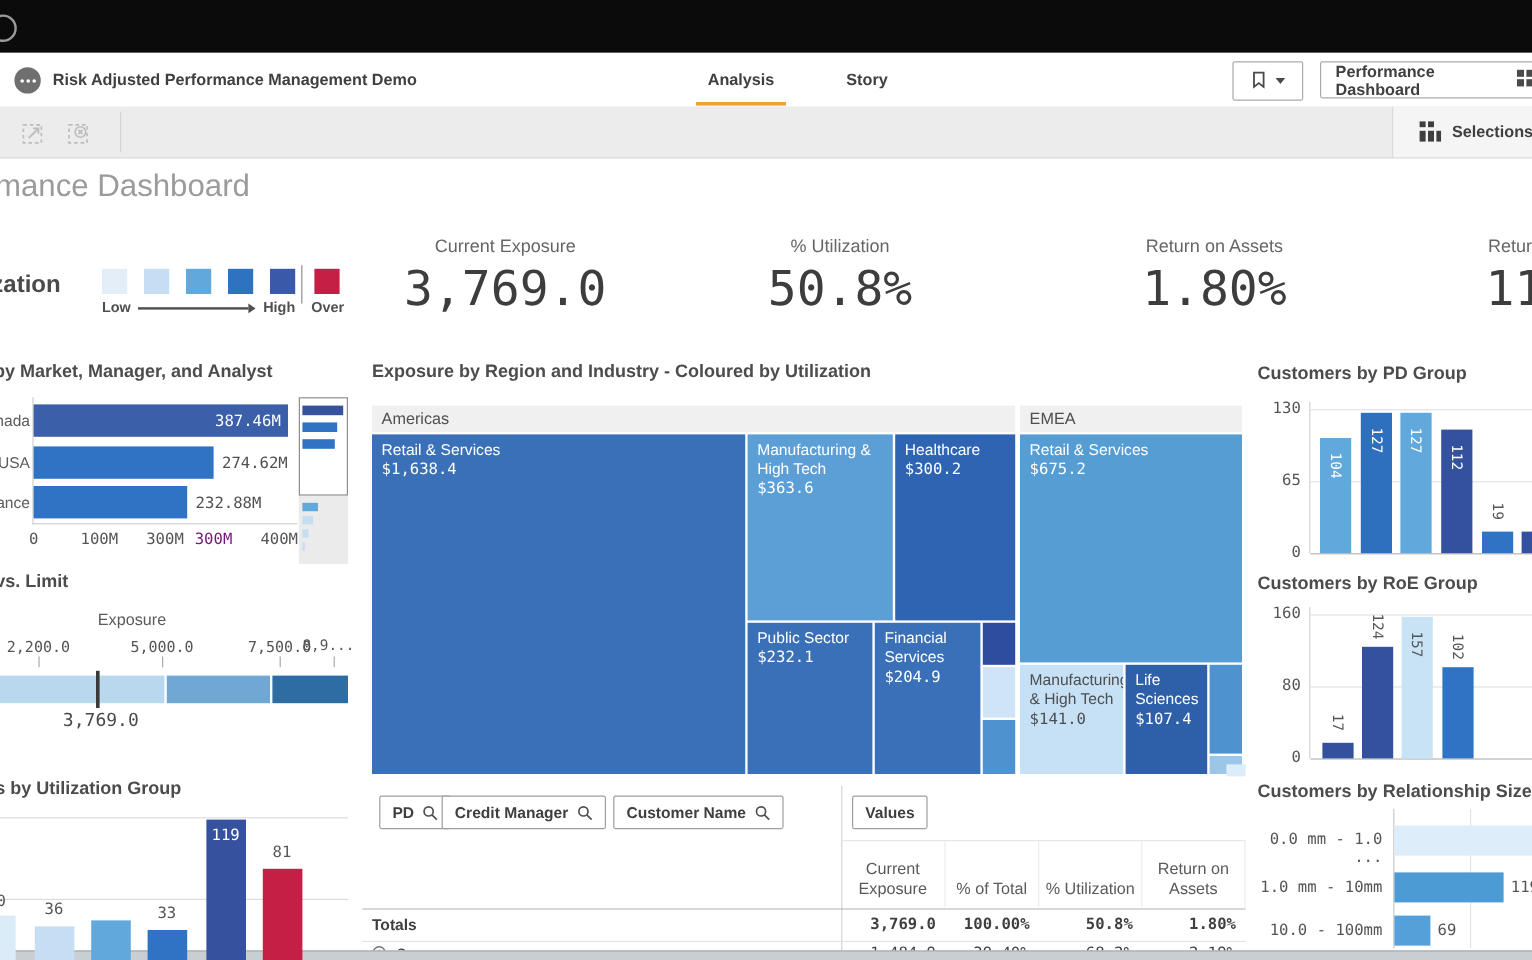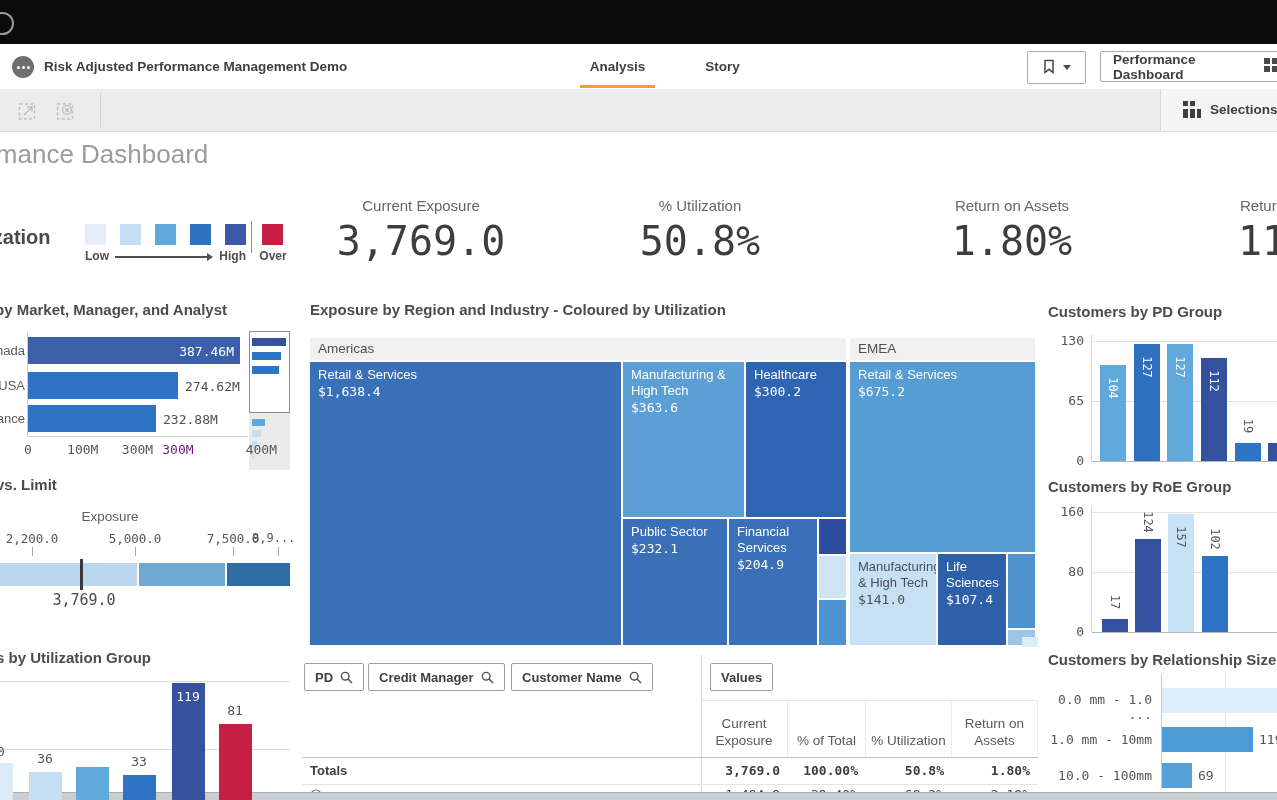--- a/index.html
+++ b/index.html
@@ -248,21 +248,21 @@
     <div style="position: absolute; left: 28px; top: 372px; width: 150px; height: 27px; background: rgb(47, 116, 196);"></div>
     <div class="axlabel" style="position: absolute; left: -45px; top: 378px; width: 70px; text-align: right;">USA</div>
     <div class="mono" style="position: absolute; left: 185px; top: 379px; font-size: 13px; color: rgb(79, 79, 79);">274.62M</div>
     <div style="position: absolute; left: 28px; top: 405px; width: 128px; height: 27px; background: rgb(47, 116, 196);"></div>
     <div class="axlabel" style="position: absolute; left: -45px; top: 411px; width: 70px; text-align: right;">ance</div>
     <div class="mono" style="position: absolute; left: 163px; top: 412px; font-size: 13px; color: rgb(79, 79, 79);">232.88M</div>
     <div class="mono" style="position: absolute; left: -2px; top: 442px; width: 60px; text-align: center; font-size: 13px; color: rgb(85, 85, 85);">0</div>
     <div class="mono" style="position: absolute; left: 52.75px; top: 442px; width: 60px; text-align: center; font-size: 13px; color: rgb(85, 85, 85);">100M</div>
     <div class="mono" style="position: absolute; left: 107.5px; top: 442px; width: 60px; text-align: center; font-size: 13px; color: rgb(85, 85, 85);">300M</div>
     <div class="mono" style="position: absolute; left: 162.25px; top: 442px; width: 60px; text-align: left; font-size: 13px; color: #701a75;">300M</div>
-    <div class="mono" style="position: absolute; left: 217px; top: 442px; width: 60px; text-align: right; font-size: 13px; color: rgb(85, 85, 85);">400M</div>
+    <div class="mono" style="position: absolute; left: 217px; top: 442px; width: 60px; text-align: left; font-size: 13px; color: rgb(85, 85, 85);">400M</div>
     <div class="mono" style="position: absolute; left: 2px; top: 531px; width: 60px; text-align: center; font-size: 12.5px; color: rgb(85, 85, 85);">2,200.0</div>
     <div style="position: absolute; left: 32px; top: 547px; width: 1px; height: 9px; background: rgb(169, 169, 169);"></div>
     <div class="mono" style="position: absolute; left: 105px; top: 531px; width: 60px; text-align: center; font-size: 12.5px; color: rgb(85, 85, 85);">5,000.0</div>
     <div style="position: absolute; left: 135px; top: 547px; width: 1px; height: 9px; background: rgb(169, 169, 169);"></div>
     <div class="mono" style="position: absolute; left: 203px; top: 531px; width: 60px; text-align: center; font-size: 12.5px; color: rgb(85, 85, 85);">7,500.0</div>
     <div style="position: absolute; left: 233px; top: 547px; width: 1px; height: 9px; background: rgb(169, 169, 169);"></div>
     <div class="mono" style="position: absolute; left: 252px; top: 531px; width: 60px; text-align: left; font-size: 12px; color: rgb(85, 85, 85);">8,9...</div>
     <div style="position: absolute; left: 278px; top: 547px; width: 1px; height: 9px; background: rgb(169, 169, 169);"></div>
     <div style="position: absolute; left: 0px; top: 563px; width: 137px; height: 23px; background: rgb(185, 216, 238);"></div>
     <div style="position: absolute; left: 139px; top: 563px; width: 86px; height: 23px; background: rgb(111, 168, 211);"></div>
@@ -275,21 +275,21 @@
     <div style="position: absolute; left: 29px; top: 772px; width: 33px; height: 28px; background: rgb(198, 222, 244); z-index: 4;"></div>
     <div class="mono" style="position: absolute; left: 20px; top: 751px; width: 50px; text-align: center; font-size: 13px; color: rgb(85, 85, 85);">36</div>
     <div style="position: absolute; left: 76px; top: 767px; width: 33px; height: 33px; background: rgb(97, 168, 220); z-index: 4;"></div>
     <div class="mono" style="position: absolute; left: 67px; top: 746px; width: 50px; text-align: center; font-size: 13px; color: rgb(85, 85, 85); margin-top: 28px;">40</div>
     <div style="position: absolute; left: 123px; top: 775px; width: 33px; height: 25px; background: rgb(47, 116, 196); z-index: 4;"></div>
     <div class="mono" style="position: absolute; left: 114px; top: 754px; width: 50px; text-align: center; font-size: 13px; color: rgb(85, 85, 85);">33</div>
     <div style="position: absolute; left: 172px; top: 683px; width: 33px; height: 117px; background: rgb(54, 81, 158); z-index: 4;"></div>
     <div class="mono" style="position: absolute; left: 163px; top: 689px; width: 50px; text-align: center; font-size: 13px; color: rgb(255, 255, 255); z-index: 5;">119</div>
     <div style="position: absolute; left: 219px; top: 724px; width: 33px; height: 76px; background: rgb(197, 31, 70); z-index: 4;"></div>
     <div class="mono" style="position: absolute; left: 210px; top: 703px; width: 50px; text-align: center; font-size: 13px; color: rgb(85, 85, 85);">81</div>
-    <div class="chip" style="left: 304px;">
+    <div class="chip" style="left: 316px;">
       <span>PD</span>
       <svg width="13" height="13" viewBox="0 0 13 13">
         <circle cx="5.2" cy="5.2" r="3.8" fill="none" stroke="#4f4f4f" stroke-width="1.4"></circle>
         <line x1="8" y1="8" x2="12" y2="12" stroke="#4f4f4f" stroke-width="1.4"></line>
       </svg>
     </div>
     <div class="chip" style="left: 368px;">
       <span>Credit Manager</span>
       <svg width="13" height="13" viewBox="0 0 13 13">
         <circle cx="5.2" cy="5.2" r="3.8" fill="none" stroke="#4f4f4f" stroke-width="1.4"></circle>

